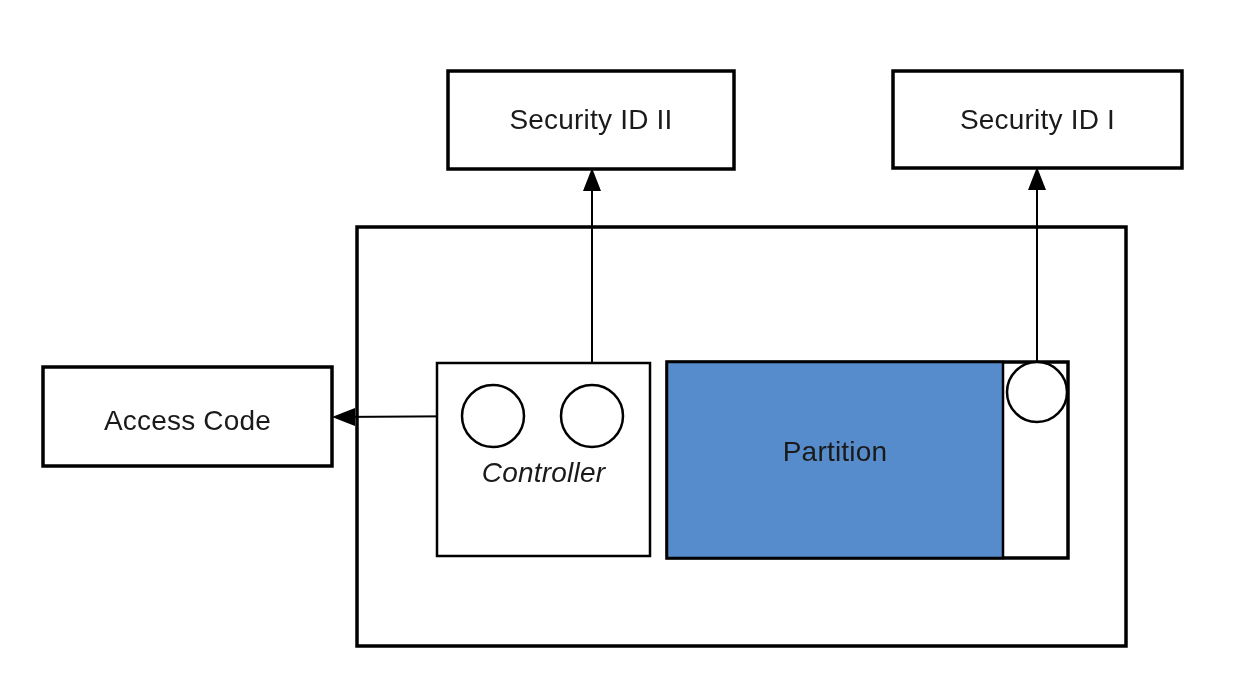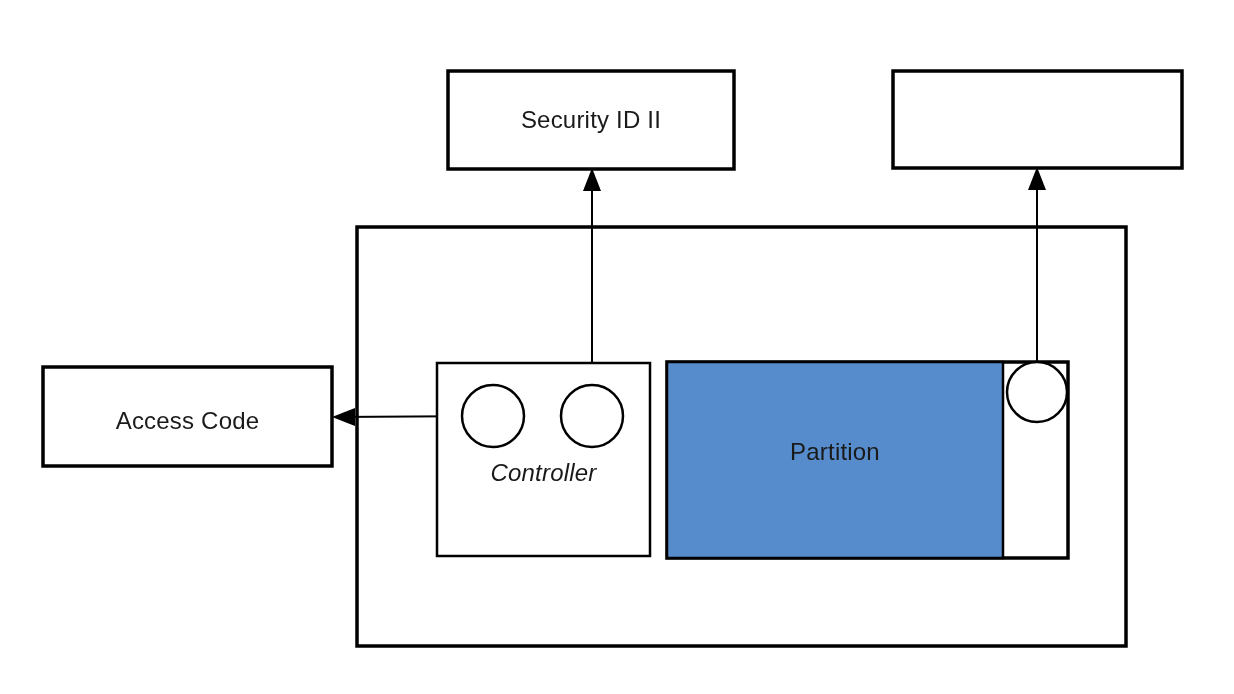--- a/index.html
+++ b/index.html
@@ -21,21 +21,21 @@
     top: 0;
     width: 1234px;
     height: 694px;
   }
   .node-label {
     position: absolute;
     display: flex;
     align-items: center;
     justify-content: center;
     color: #1a1a1a;
-    font-size: 24px;
+    font-size: 28px;
     letter-spacing: 0.2px;
     white-space: nowrap;
     pointer-events: none;
   }
   
   .lbl-security-id-2 { left: 448px; top: 71px;  width: 286px; height: 98px; }
   .lbl-security-id-1 { left: 893px; top: 71px;  width: 289px; height: 97px; }
   .lbl-access-code   { left: 43px;  top: 367px; width: 289px; height: 107px; }
   .lbl-controller    { left: 437px; top: 440px; width: 213px; height: 66px; font-style: italic; }
   .lbl-partition     { left: 667px; top: 362px; width: 336px; height: 180px; }
@@ -66,20 +66,21 @@
     <circle cx="592" cy="416" r="31" fill="#ffffff" stroke="#000000" stroke-width="2.5"></circle>
     <circle cx="1037" cy="392" r="30" fill="#ffffff" stroke="#000000" stroke-width="2.5"></circle>
 
     <polygon points="592,168 583,191 601,191" fill="#000000"></polygon>
     <polygon points="1037,167 1028,190 1046,190" fill="#000000"></polygon>
     <polygon points="332,417 355,408 355,426" fill="#000000"></polygon>
   </svg>
 
   <div class="node-label lbl-security-id-2">Security ID II</div>
 
+  <div class="node-label lbl-security-id-1">Security ID I</div>
 
   <div class="node-label lbl-access-code">Access Code</div>
 
   <div class="node-label lbl-controller">Controller</div>
 
   <div class="node-label lbl-partition">Partition</div>
 
 </div>
 
 </body></html>

